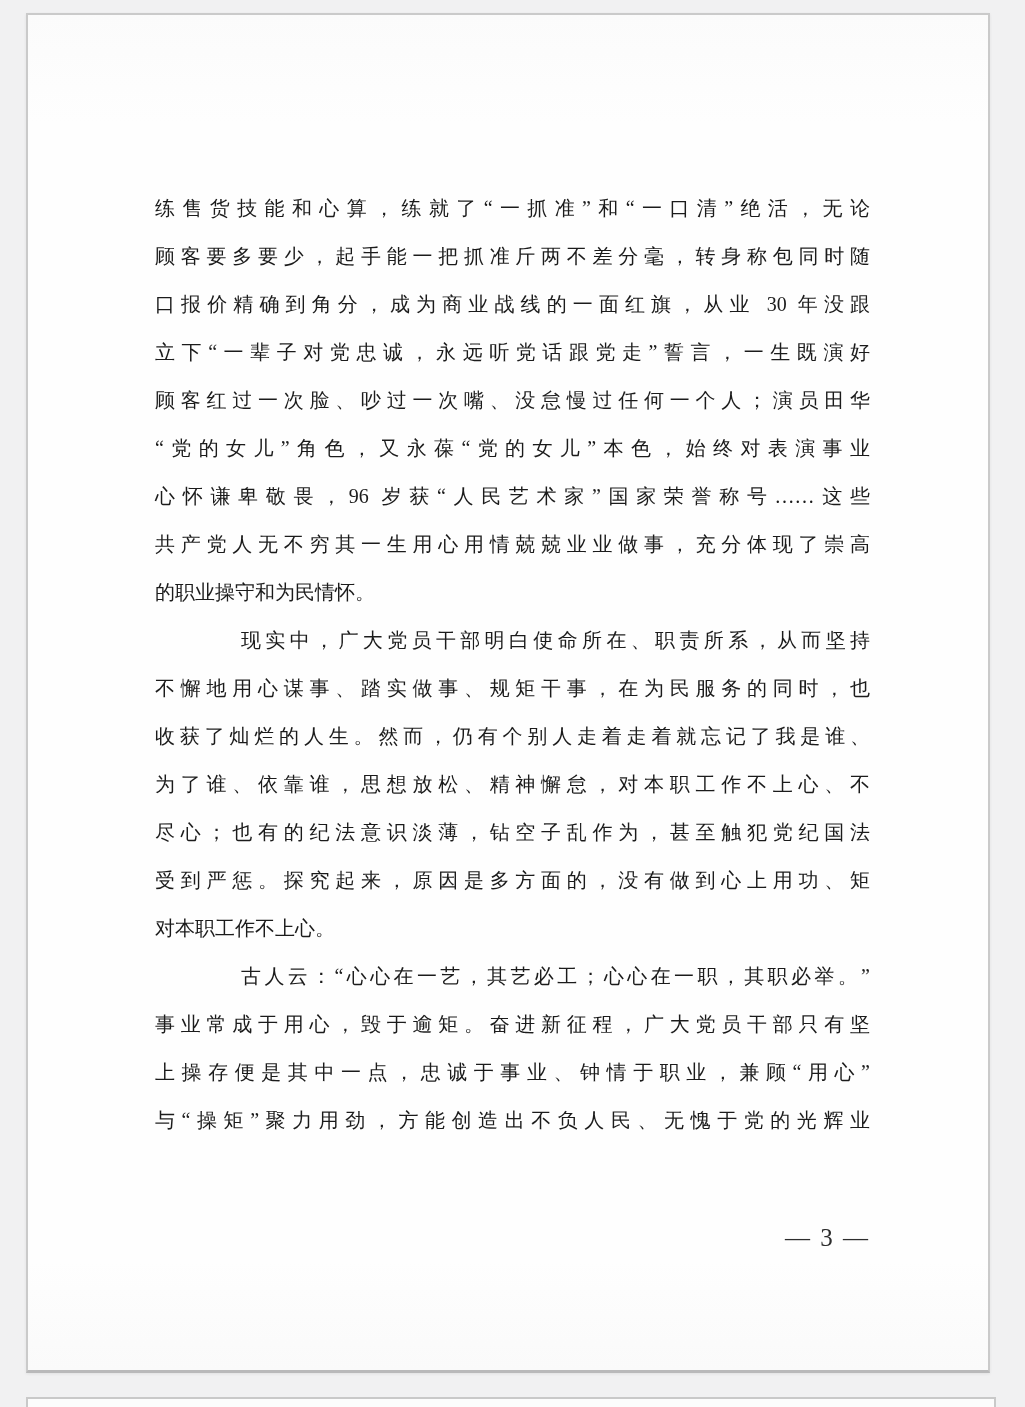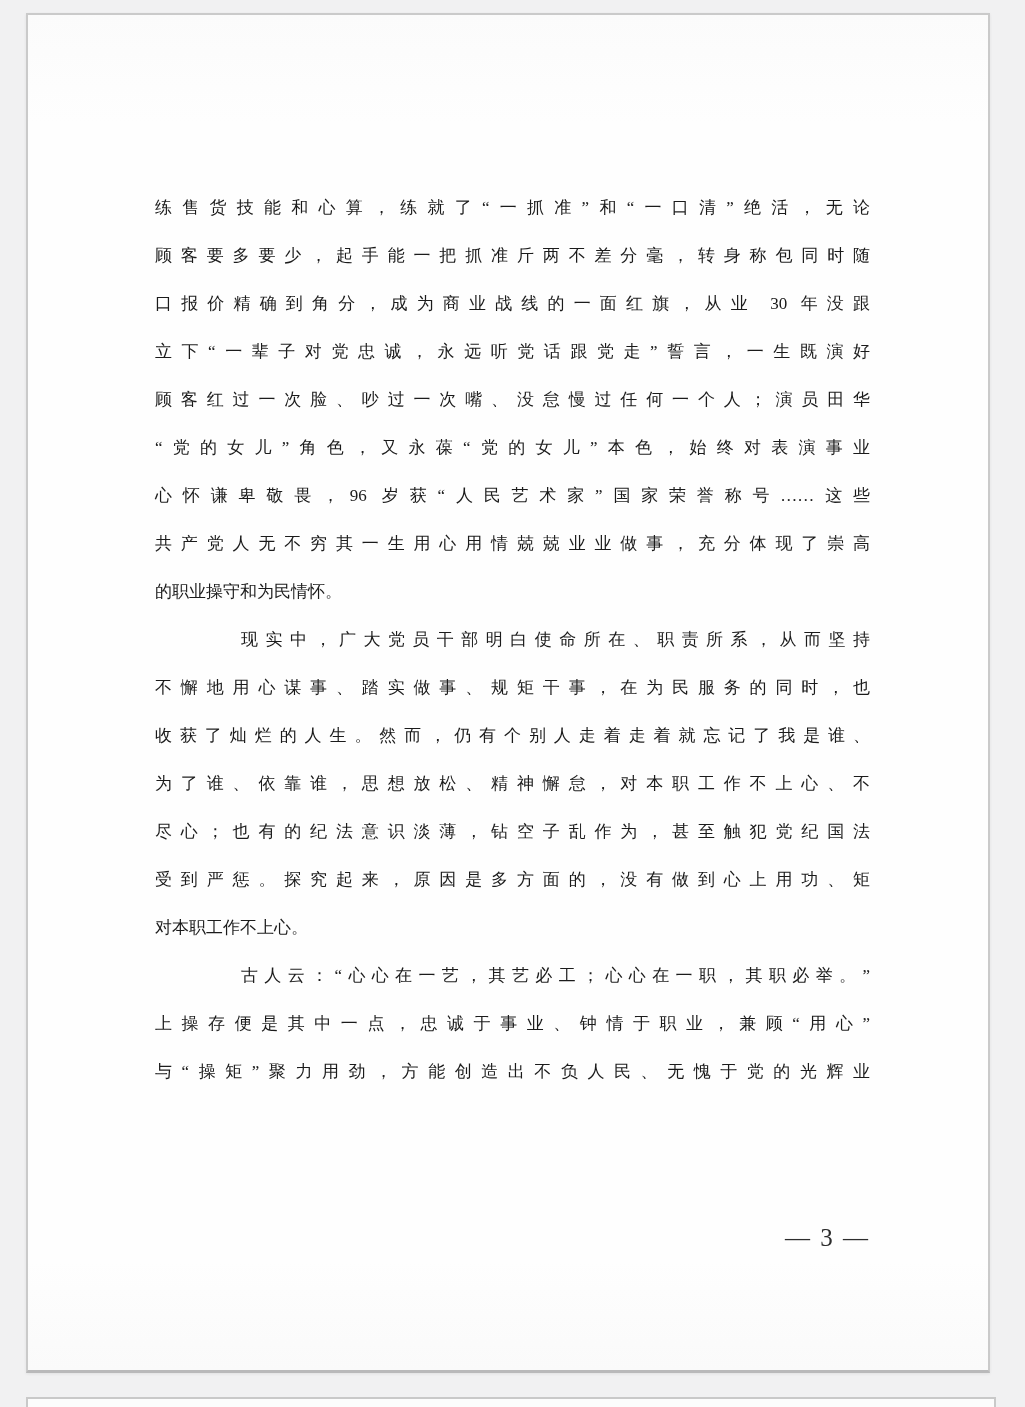--- a/index.html
+++ b/index.html
@@ -27,21 +27,21 @@
     border-bottom: 3px solid #b9b9ba;
     box-shadow: 0 1px 3px rgba(0,0,0,0.07);
   }
   
   .content {
     position: absolute;
     left: 127px;
     top: 169px;
     width: 715px;
     color: #1b1b1b;
-    font-size: 17px;
+    font-size: 20px;
     line-height: 48px;
   }
   .line {
     text-align: justify;
     text-align-last: justify;
     text-justify: inter-character;
   }
   .line.indent {
     text-indent: 52px;
     margin-left: 34px;
@@ -92,20 +92,21 @@
 
     <div class="line indent">现实中，广大党员干部明白使命所在、职责所系，从而坚持</div>
     <div class="line">不懈地用心谋事、踏实做事、规矩干事，在为民服务的同时，也</div>
     <div class="line">收获了灿烂的人生。然而，仍有个别人走着走着就忘记了我是谁、</div>
     <div class="line">为了谁、依靠谁，思想放松、精神懈怠，对本职工作不上心、不</div>
     <div class="line">尽心；也有的纪法意识淡薄，钻空子乱作为，甚至触犯党纪国法</div>
     <div class="line">受到严惩。探究起来，原因是多方面的，没有做到心上用功、矩</div>
     <div class="line para-end">对本职工作不上心。</div>
 
     <div class="line indent">古人云：“心心在一艺，其艺必工；心心在一职，其职必举。”</div>
+    <div class="line">事业常成于用心，毁于逾矩。奋进新征程，广大党员干部只有坚</div>
     <div class="line">上操存便是其中一点，忠诚于事业、钟情于职业，兼顾“用心”</div>
     <div class="line">与“操矩”聚力用劲，方能创造出不负人民、无愧于党的光辉业</div>
   </div>
 
   <div class="page-number">— 3 —</div>
 </div>
 
 <div class="next-page"></div>
 
 </body></html>

